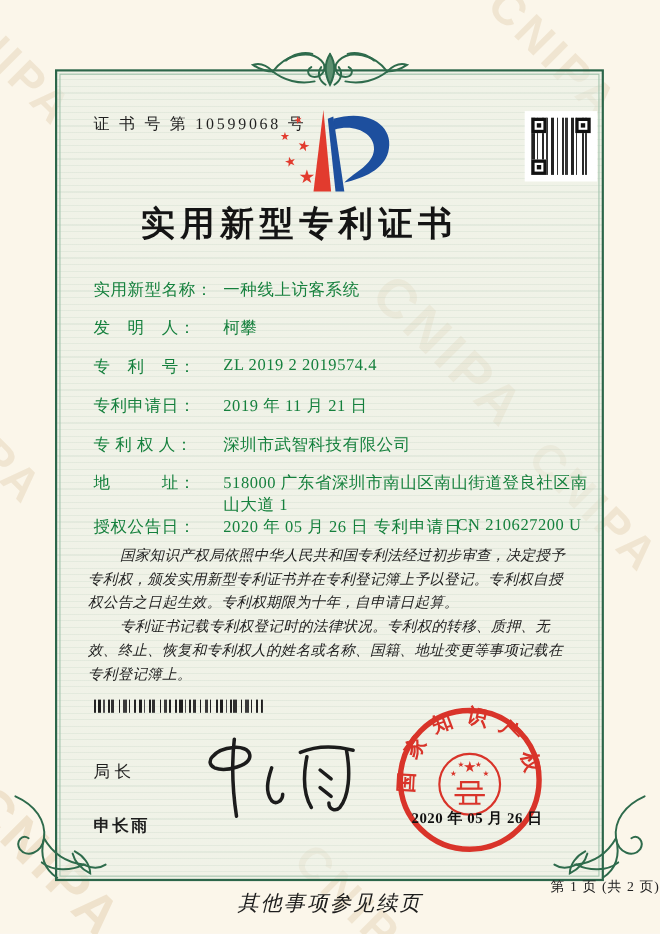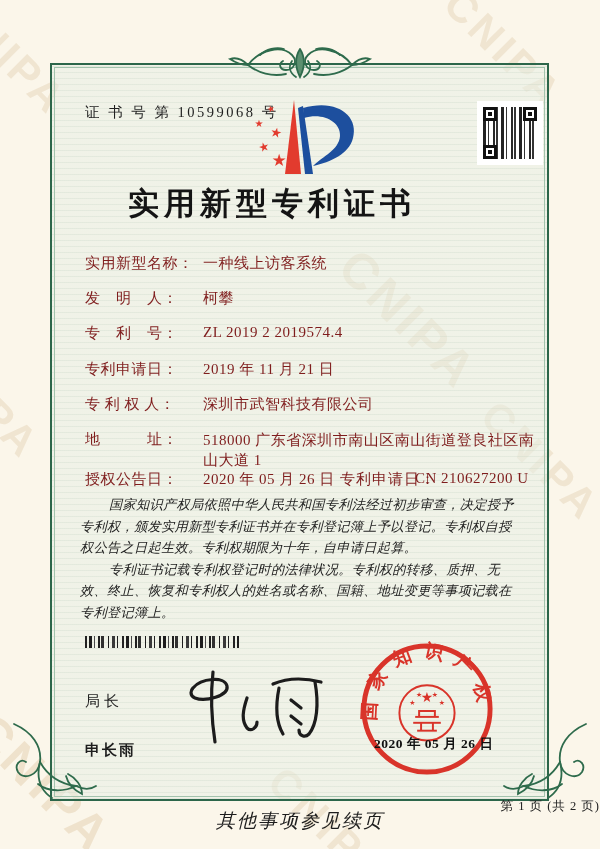--- a/index.html
+++ b/index.html
@@ -38,21 +38,21 @@
       repeating-linear-gradient(0deg, rgba(255,255,255,0.95) 0 2px, transparent 2px 5px, rgba(255,255,255,0.9) 5px 7px, transparent 7px 11px, rgba(255,255,255,0.92) 11px 12px, transparent 12px 16px);
   }
   .finder{position:absolute;width:14px;height:14px;border:3px solid #111;box-sizing:border-box;background:#fff;}
   .finder::before{content:'';position:absolute;inset:2px;background:#111;}
   .f-tl{left:0;top:0;} .f-tr{right:0;top:0;} .f-bl{left:0;bottom:0;}
   .doc-title{
     position:absolute;left:0;width:544px;top:183px;text-align:center;
     font-size:31px;font-weight:700;letter-spacing:5px;color:#141414;
   }
   
-  .frow{position:absolute;left:85px;font-size:15px;color:#7f1d1d;letter-spacing:0.5px;}
+  .frow{position:absolute;left:85px;font-size:15px;color:#15803d;letter-spacing:0.5px;}
   .flabel{display:inline-block;width:118px;vertical-align:top;}
   .fvalue{display:inline-block;vertical-align:top;}
   .addr-lines{display:inline-block;vertical-align:top;line-height:20px;max-width:335px;}
   .g2label{position:absolute;left:255px;top:0;letter-spacing:1px;}
   .g2value{position:absolute;left:330px;top:0;letter-spacing:0.5px;}
   
   .paras{position:absolute;left:80px;top:494px;width:442px;font-size:13.2px;line-height:21.5px;
     letter-spacing:0.3px;color:#222;font-style:italic;}
   .paras p{margin:0;text-indent:2.2em;}
   

